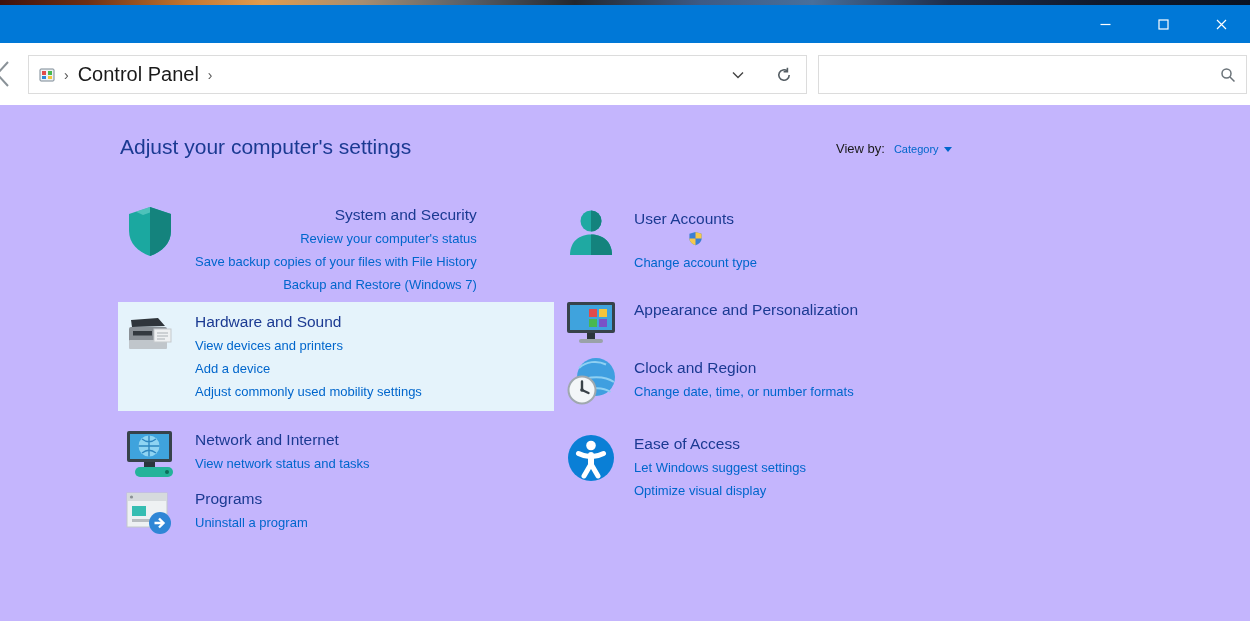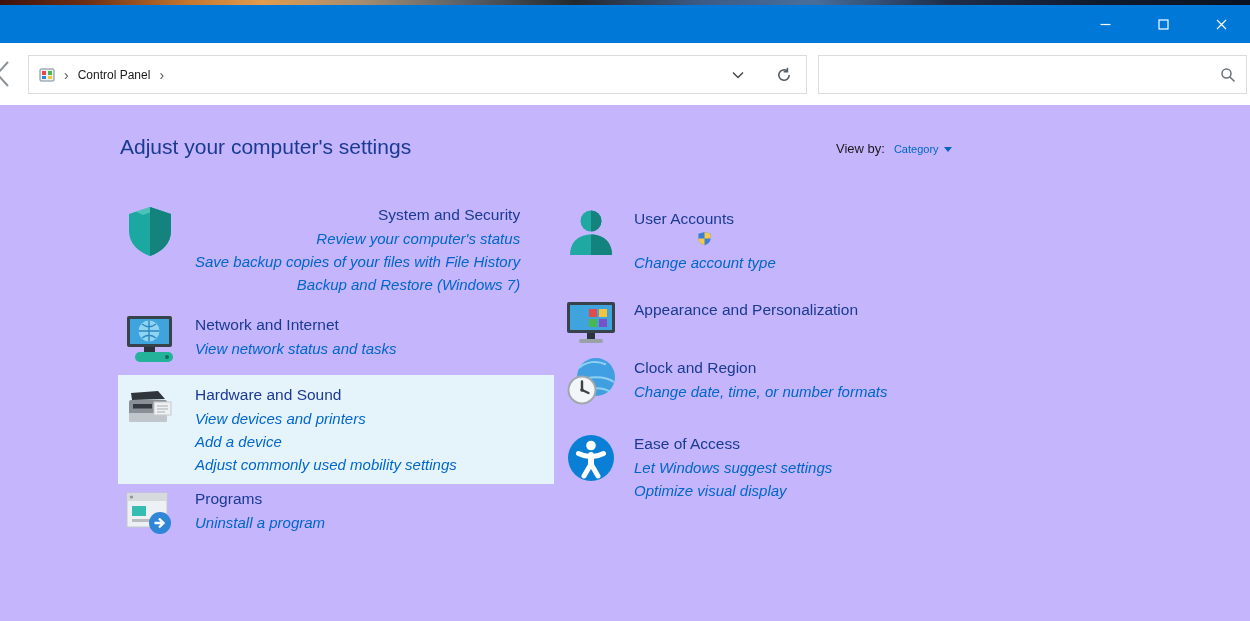--- a/index.html
+++ b/index.html
@@ -31,21 +31,21 @@
   .win-btn{width:58px;height:38px;display:flex;align-items:center;justify-content:center;cursor:pointer;}
 
   
   .navbar{height:62px;background:#fff;position:relative;}
   .back-fragment{position:absolute;left:0;top:16px;width:9px;height:30px;overflow:hidden;}
   .addressbar{
     position:absolute;left:28px;top:12px;width:779px;height:39px;
     border:1px solid var(--border);display:flex;align-items:center;
     padding:0 14px 0 10px;gap:9px;background:#fff;
   }
-  .crumb{font-size:12px;color:#1a1a1a;white-space:nowrap;}
+  .crumb{font-size:20px;color:#1a1a1a;white-space:nowrap;}
   .crumb-sep{font-size:14px;color:#555;}
   .address-controls{margin-left:auto;display:flex;align-items:center;gap:32px;}
   .icon-btn{display:flex;align-items:center;justify-content:center;cursor:pointer;}
 
   .searchbox{
     position:absolute;left:818px;top:12px;width:429px;height:39px;
     border:1px solid var(--border);background:#fff;
   }
   .searchbox input{
     width:100%;height:100%;border:none;outline:none;background:transparent;
@@ -72,21 +72,21 @@
   .col.right{left:560px;width:500px;}
 
   .cat{display:flex;align-items:flex-start;padding-left:4px;}
   .col.right .cat{padding-left:5px;}
   .cat-icon{flex:none;margin-right:17px;display:block;cursor:pointer;}
   .col.left .cat-icon{width:56px;height:56px;}
   .col.right .cat-icon{width:52px;height:52px;}
   .cat-icon svg{display:block;width:100%;height:100%;}
   .cat-text{display:flex;flex-direction:column;}
   .cat-title{font-size:15.5px;line-height:24px;color:var(--navy);display:block;}
-  .cat-link{font-size:15px;line-height:23px;color:var(--link);display:block;font-style:italic;}
+  .cat-link{font-size:13px;line-height:23px;color:var(--link);display:block;}
   .cat-link.with-shield{display:flex;align-items:center;gap:5px;flex-direction:column;}
   .highlight{background:var(--highlight);}
 </style>
 </head>
 <body>
 
 <div>
 
   <div class="desktop-strip"></div>
 
@@ -181,54 +181,54 @@
           </svg>
         </a>
         <div class="cat-text">
           <a class="cat-title">System and Security</a>
           <a class="cat-link">Review your computer's status</a>
           <a class="cat-link">Save backup copies of your files with File History</a>
           <a class="cat-link">Backup and Restore (Windows 7)</a>
         </div>
       </div>
 
+      <div class="cat highlight" style="margin-top:6px;padding-top:8px;padding-bottom:8px;">
+        <a class="cat-icon">
+          <svg viewBox="0 0 56 56">
+            <path d="M9 10 L36 8 L43 16 L10 17 Z" fill="#2f353b"></path>
+            <rect x="7" y="17" width="38" height="15" rx="2" fill="#8a9096"></rect>
+            <rect x="7" y="30" width="38" height="9" rx="1" fill="#c0c6cb"></rect>
+            <rect x="11" y="21" width="19" height="4.5" fill="#33393f"></rect>
+            <rect x="32" y="19" width="17" height="13" fill="#eef0f2" stroke="#c5cacd"></rect>
+            <path d="M35 23 h11 M35 26 h11 M35 29 h8" stroke="#aab0b5" stroke-width="1"></path>
+          </svg>
+        </a>
+        <div class="cat-text">
+          <a class="cat-title">Hardware and Sound</a>
+          <a class="cat-link">View devices and printers</a>
+          <a class="cat-link">Add a device</a>
+          <a class="cat-link">Adjust commonly used mobility settings</a>
+        </div>
+      </div>
+
       <div class="cat" style="margin-top:17px;">
         <a class="cat-icon">
           <svg viewBox="0 0 56 56">
             <rect x="5" y="3" width="45" height="31" rx="2" fill="#37424a"></rect>
             <rect x="8" y="6" width="39" height="25" fill="#3fa3dd"></rect>
             <circle cx="27" cy="18" r="10.5" fill="#8fd4f2"></circle>
             <path d="M16.5 18 h21 M27 7.5 v21 M20 11 c4.5 3.5 9.5 3.5 14 0 M20 25 c4.5 -3.5 9.5 -3.5 14 0" stroke="#2e86c0" stroke-width="1.4" fill="none"></path>
             <rect x="22" y="34" width="11" height="5" fill="#2b343c"></rect>
             <rect x="13" y="39" width="38" height="10" rx="5" fill="#24b39a"></rect>
             <circle cx="45" cy="44" r="2" fill="#0e6e5c"></circle>
           </svg>
         </a>
         <div class="cat-text">
           <a class="cat-title">Network and Internet</a>
           <a class="cat-link">View network status and tasks</a>
-        </div>
-      </div>
-
-      <div class="cat highlight" style="margin-top:6px;padding-top:8px;padding-bottom:8px;">
-        <a class="cat-icon">
-          <svg viewBox="0 0 56 56">
-            <path d="M9 10 L36 8 L43 16 L10 17 Z" fill="#2f353b"></path>
-            <rect x="7" y="17" width="38" height="15" rx="2" fill="#8a9096"></rect>
-            <rect x="7" y="30" width="38" height="9" rx="1" fill="#c0c6cb"></rect>
-            <rect x="11" y="21" width="19" height="4.5" fill="#33393f"></rect>
-            <rect x="32" y="19" width="17" height="13" fill="#eef0f2" stroke="#c5cacd"></rect>
-            <path d="M35 23 h11 M35 26 h11 M35 29 h8" stroke="#aab0b5" stroke-width="1"></path>
-          </svg>
-        </a>
-        <div class="cat-text">
-          <a class="cat-title">Hardware and Sound</a>
-          <a class="cat-link">View devices and printers</a>
-          <a class="cat-link">Add a device</a>
-          <a class="cat-link">Adjust commonly used mobility settings</a>
         </div>
       </div>
 
       <div class="cat" style="margin-top:3px;">
         <a class="cat-icon">
           <svg viewBox="0 0 56 56">
             <rect x="5" y="6" width="40" height="34" fill="#eef1f3" stroke="#c2c7cb"></rect>
             <rect x="5" y="6" width="40" height="8" fill="#d6dadd"></rect>
             <circle cx="9.5" cy="10" r="1.6" fill="#8b9196"></circle>
             <rect x="10" y="19" width="14" height="10" fill="#35bdb2"></rect>

